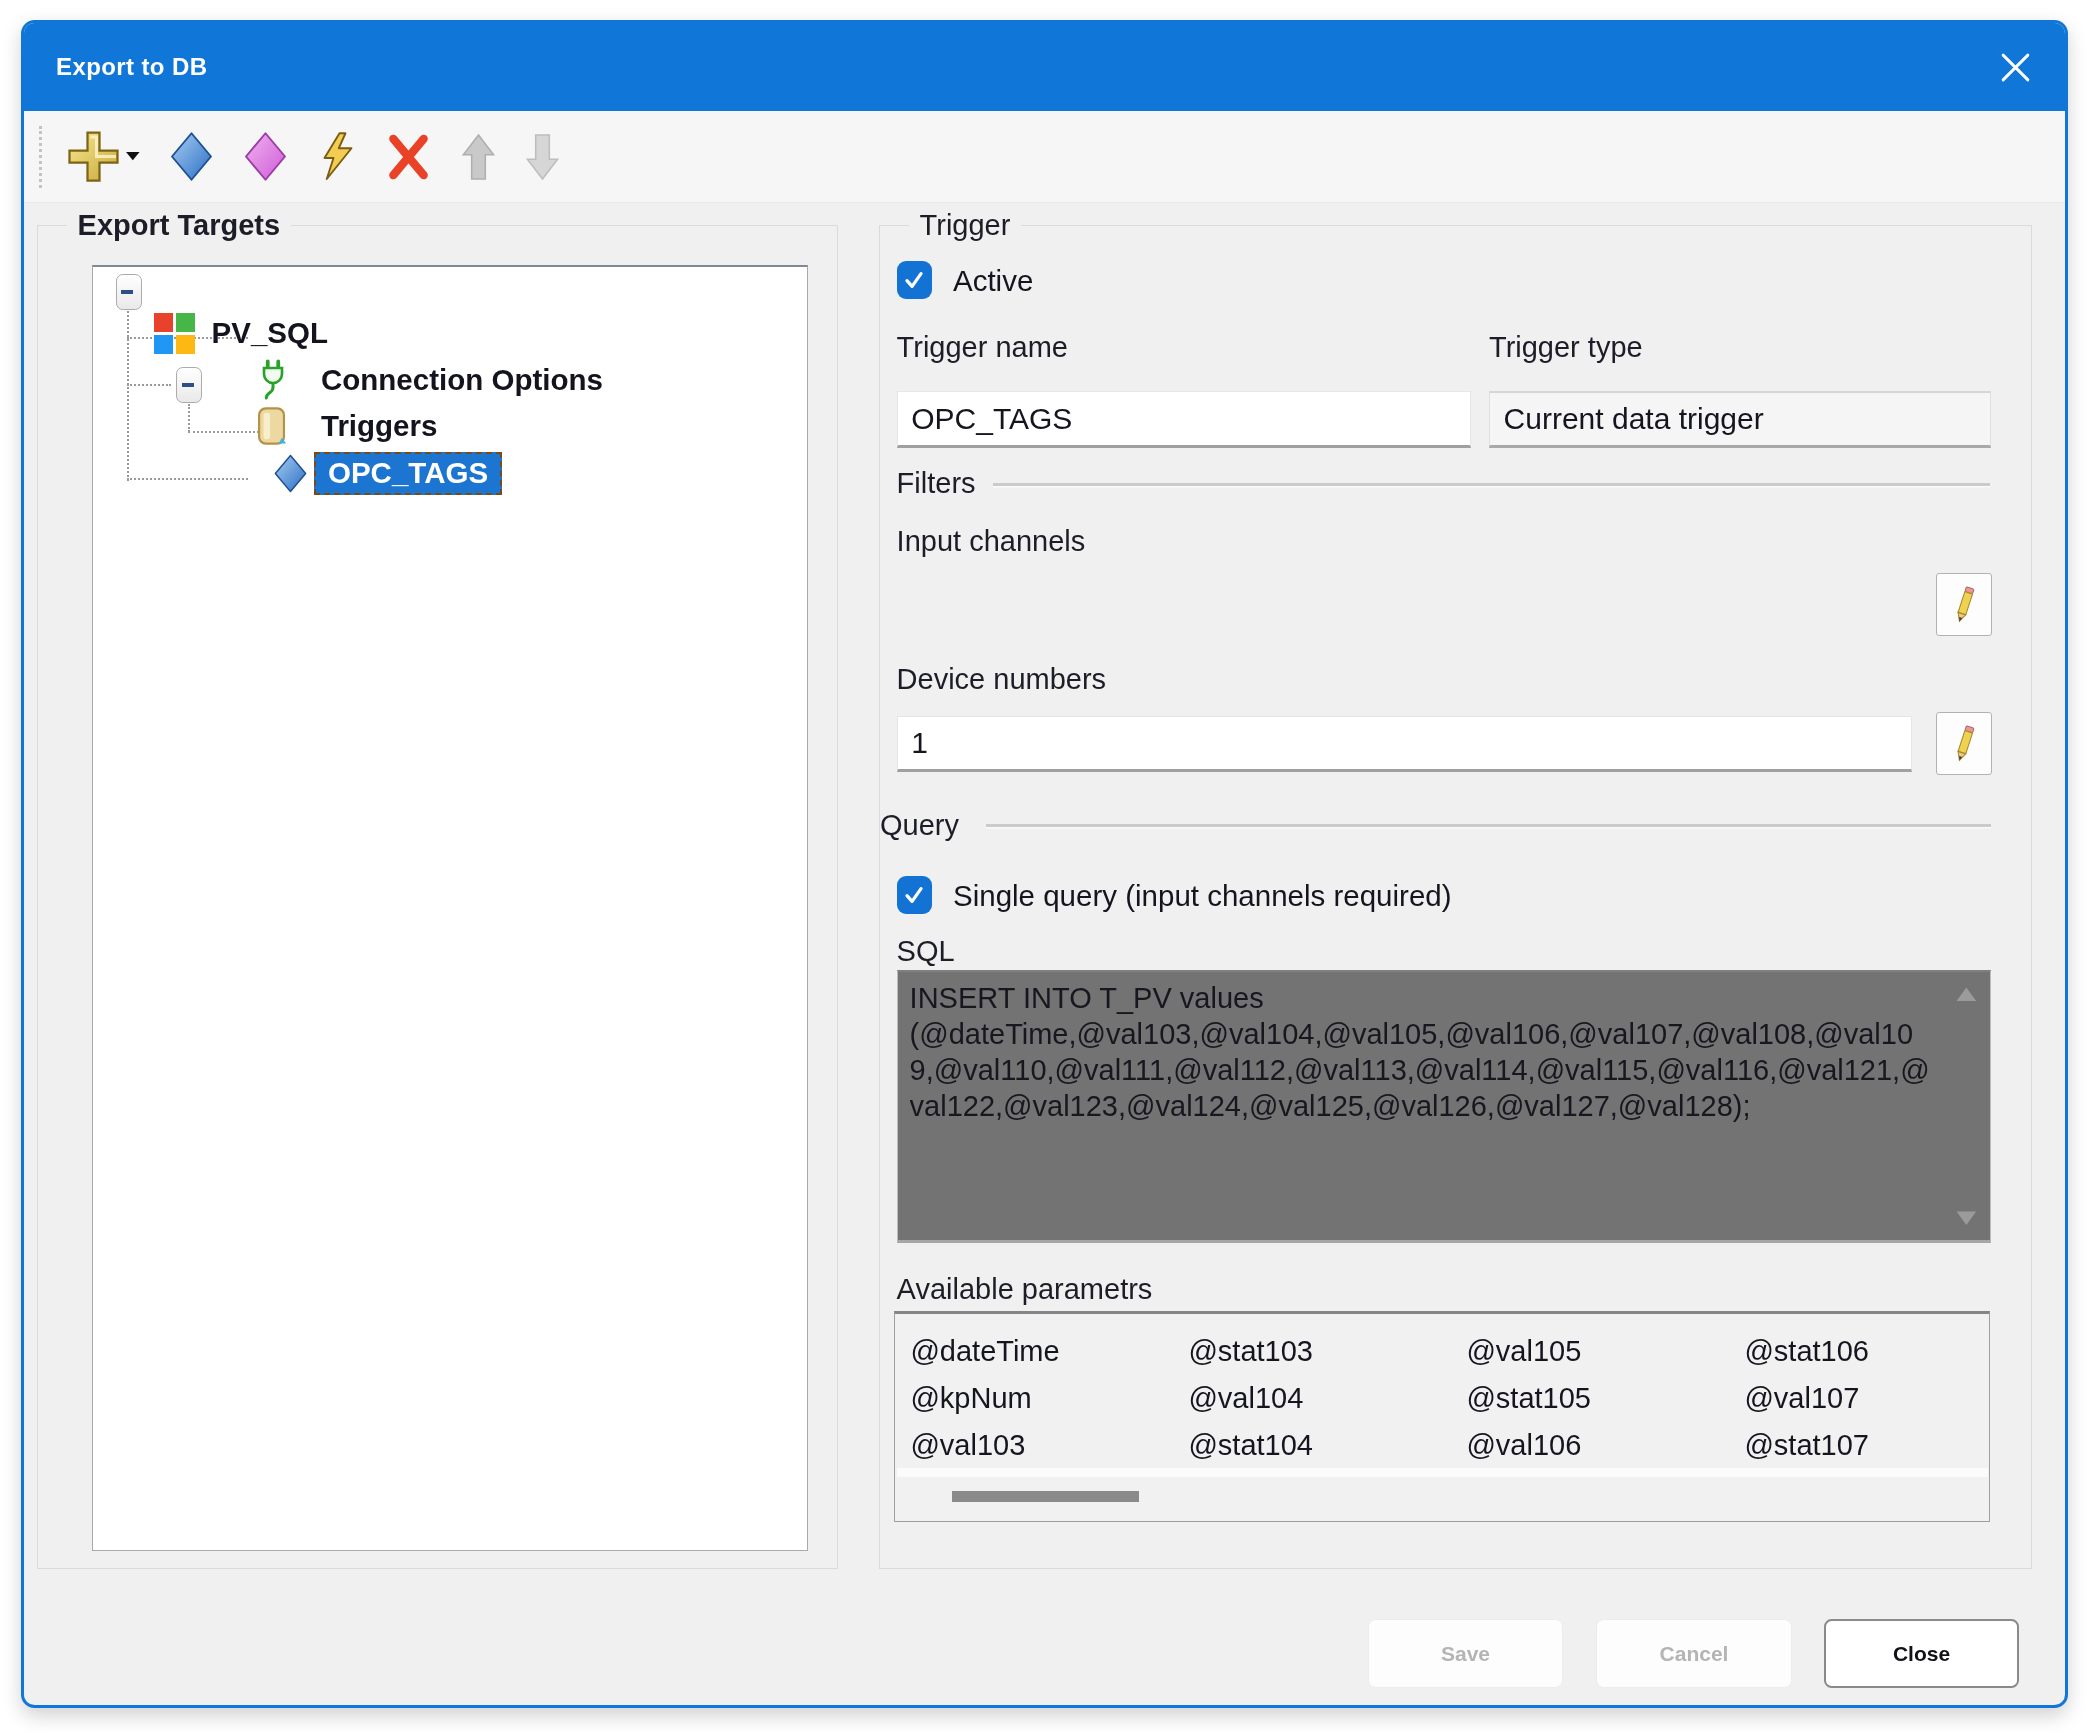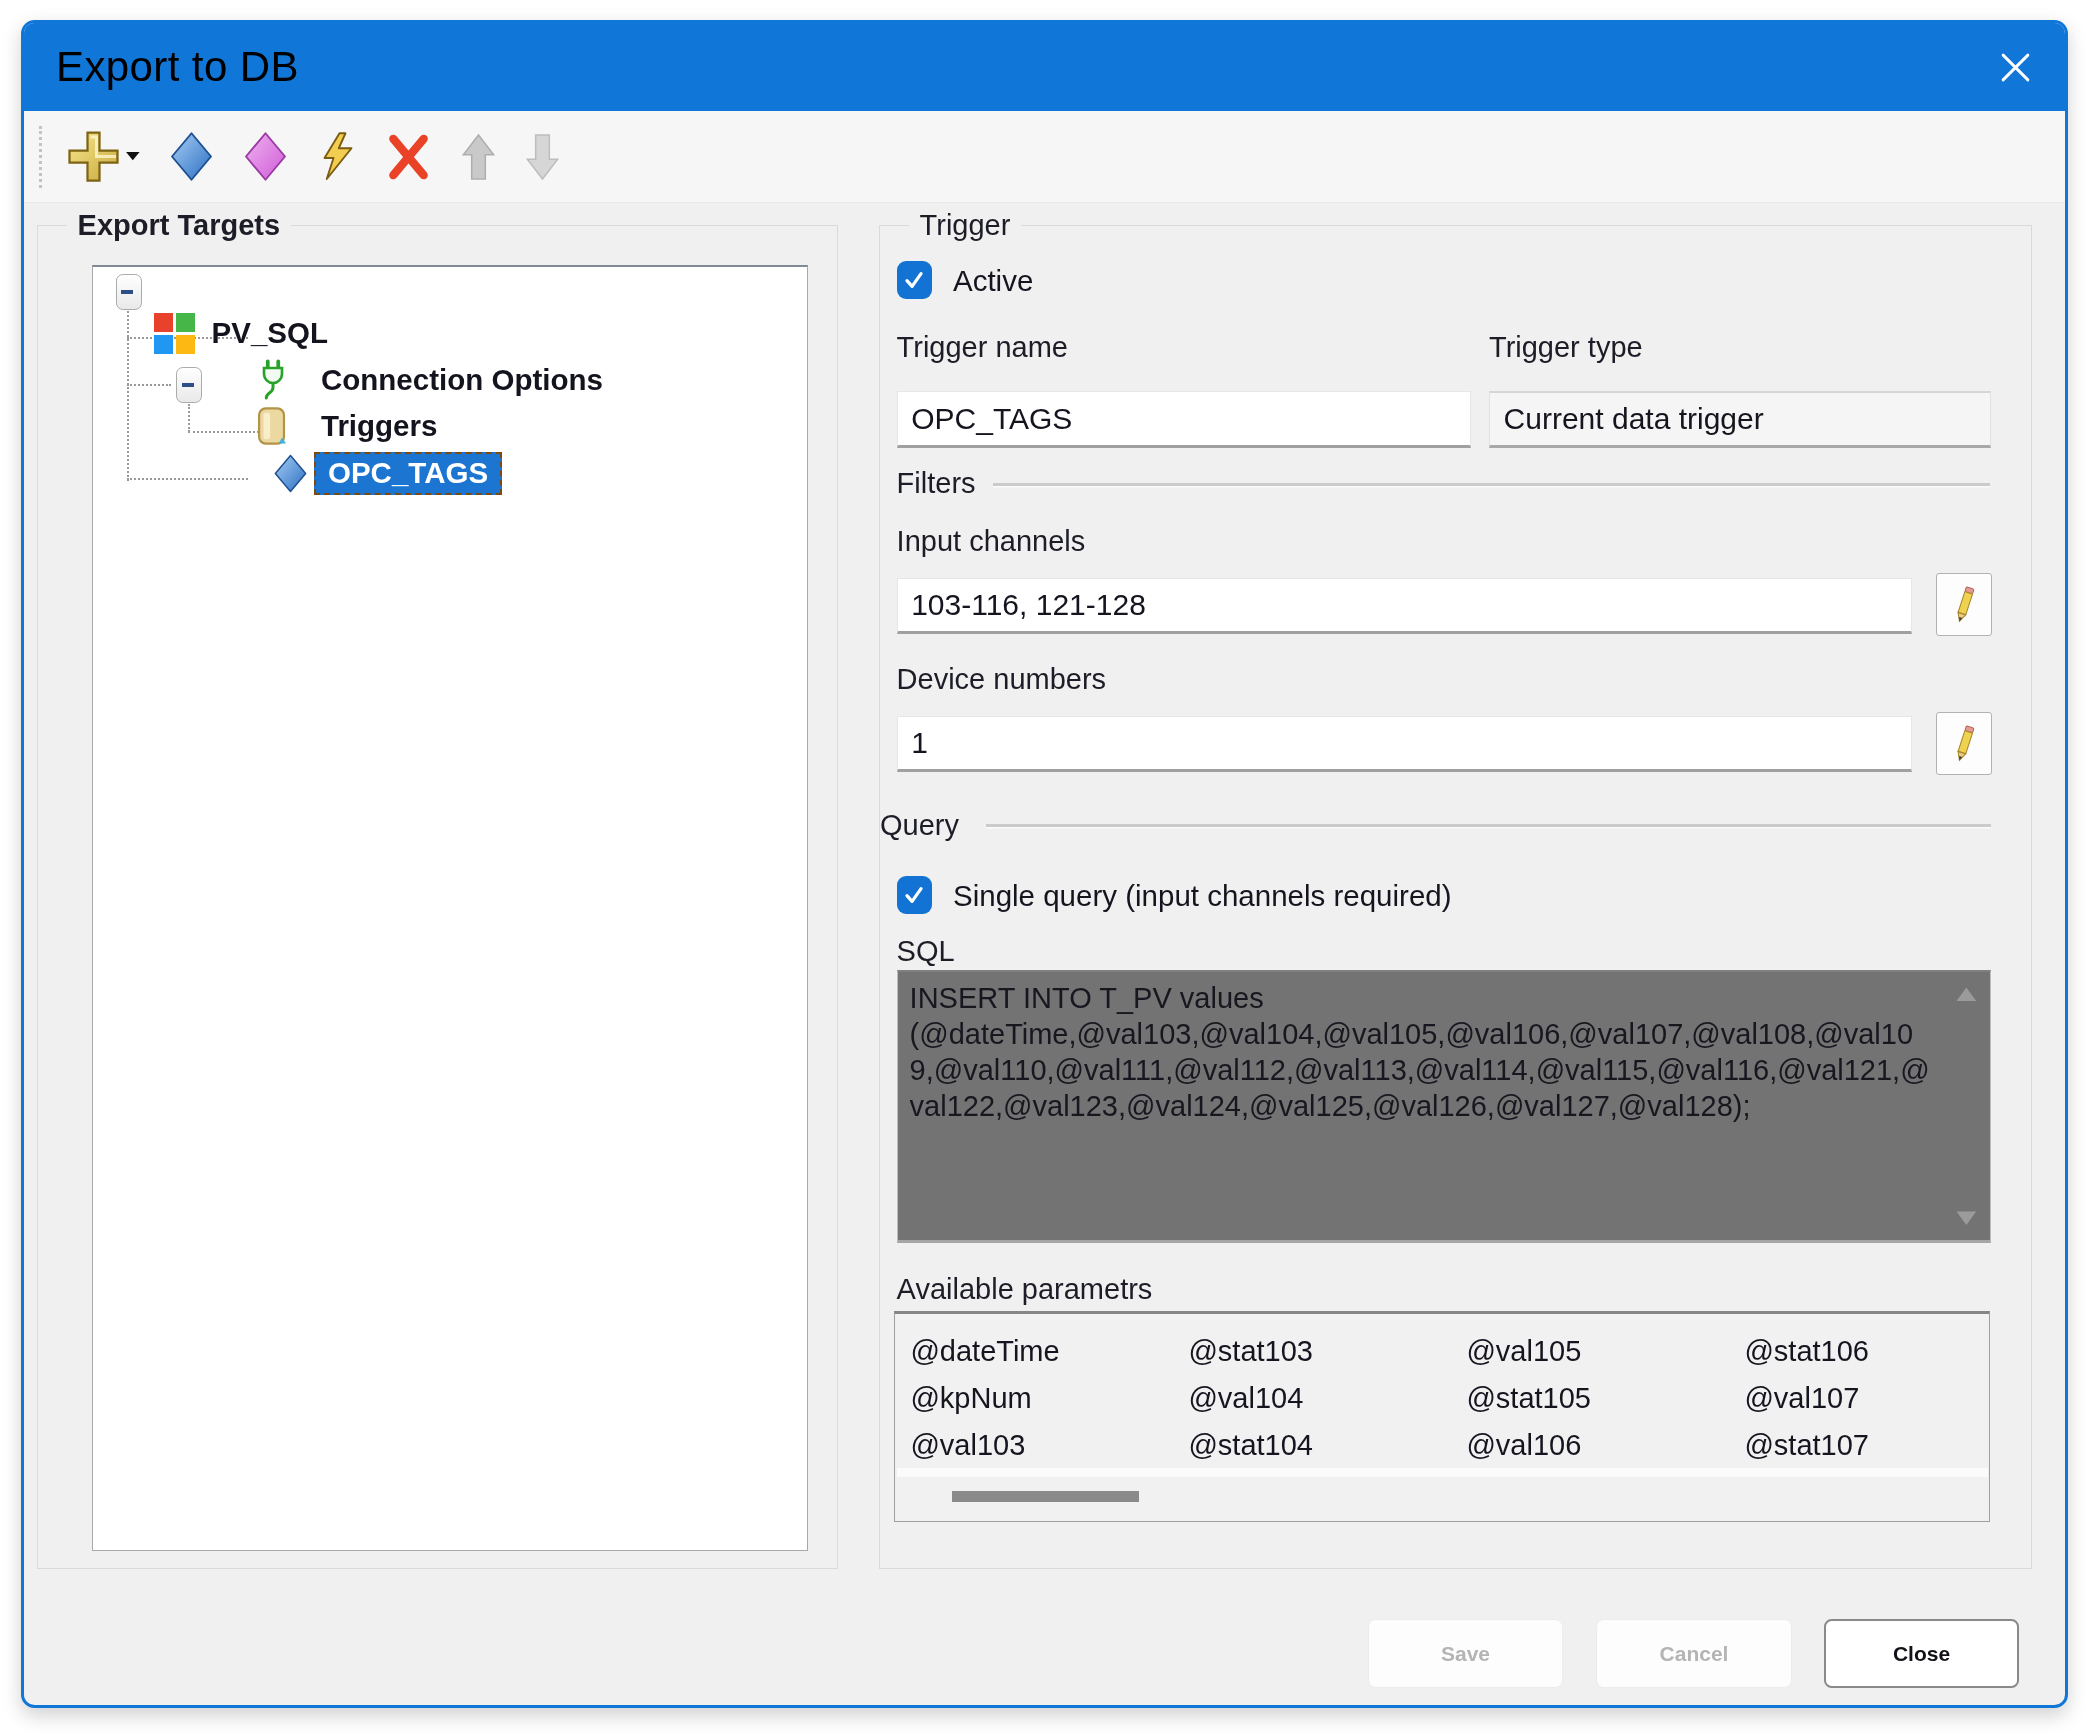--- a/index.html
+++ b/index.html
@@ -1,21 +1,21 @@
 <!DOCTYPE html>
 <html style="font-size:12px"><head>
 <meta charset="utf-8">
 <style>
   html,body{margin:0;padding:0;}
   body{width:2097px;height:1733px;background:#ffffff;font-family:"Liberation Sans",sans-serif;color:#16161f;position:relative;overflow:hidden;}
   .dialog{position:absolute;left:21px;top:20.4px;width:2047px;height:1688px;background:#f0f0f0;border:3px solid #1076d8;border-radius:13.6px;box-shadow:0 7.6px 19.6px rgba(0,0,0,.18);overflow:hidden;box-sizing:border-box;}
 
   
   .titlebar{position:absolute;left:0;top:0;right:0;height:88px;background:#1076d8;display:flex;align-items:center;}
-  .titlebar .title{color:#000000;font-size:42px;padding-left:32px;font-weight:400;letter-spacing:0.4px;}
+  .titlebar .title{color:#ffffff;font-size:24px;padding-left:32px;font-weight:700;letter-spacing:0.4px;}
   .close-btn{position:absolute;right:32px;top:26px;width:36px;height:36px;display:flex;align-items:center;justify-content:center;cursor:pointer;}
 
   
   .toolbar{position:absolute;left:0;top:88px;right:0;height:92px;background:#f6f6f6;border-bottom:1.5px solid #e9e9e9;display:flex;align-items:center;box-sizing:border-box;}
   .grip{width:0;height:62px;border-left:3.8px dotted #c3c3c3;margin-left:15px;}
   .tb-btn{background:transparent;border:none;padding:0;margin:0 0 0 29px;display:flex;align-items:center;cursor:pointer;}
   .tb-btn svg{display:block;}
   .dd-arrow{margin-left:4.5px;}
 
   
@@ -219,21 +219,20 @@
     <input class="field" style="left: 16.6px; top: 165px; width: 574px; height: 57px;" value="OPC_TAGS">
     <span class="rp-label" style="left:609px;top:104px;">Trigger type</span>
     <div class="field readonly" style="left:609px;top:165px;width:502px;height:57px;">
       <span>Current data trigger</span>
     </div>
 
     <span class="rp-label" style="left:16.6px;top:240px;">Filters</span>
     <div class="sep-line" style="left:113px;top:257px;width:997px;"></div>
 
     <span class="rp-label" style="left:16.6px;top:298px;">Input channels</span>
-    <input class="field" style="left: 16.6px; top: 352px; width: 1015px; height: 56px;" value="103-116, 121-128">
     <span class="pencil-btn" style="left:1056px;top:347px;">
       <svg width="35" height="41" viewBox="0 0 48 56">
         <g transform="rotate(18 24 28)">
           <rect x="19" y="4" width="11" height="7" rx="2" fill="#e89a90" stroke="#b06a60" stroke-width="1.5"></rect>
           <rect x="19" y="11" width="11" height="30" fill="#efd24f" stroke="#a8882f" stroke-width="1.5"></rect>
           <polygon points="19,41 30,41 24.5,52" fill="#e9cd85" stroke="#a8882f" stroke-width="1.5"></polygon>
           <polygon points="22.3,46.5 26.7,46.5 24.5,52" fill="#3a3a3a"></polygon>
         </g>
       </svg>
     </span>

